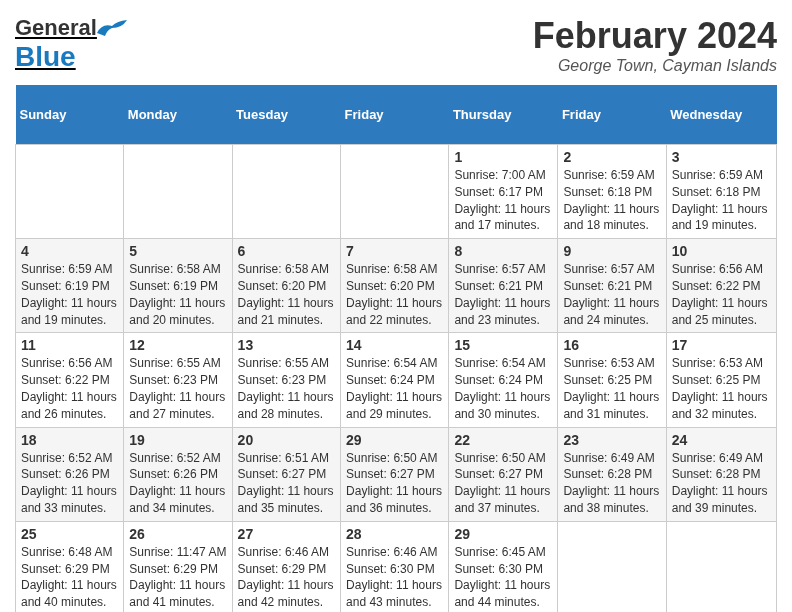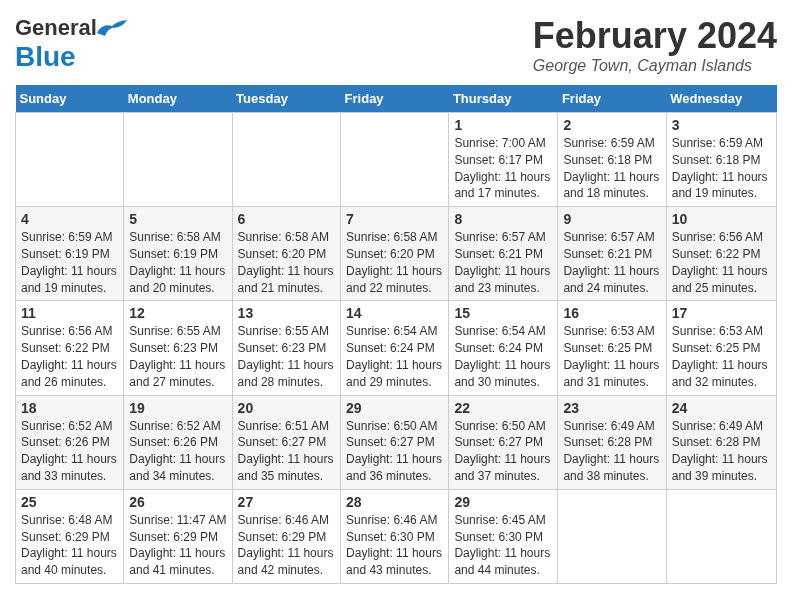--- a/index.html
+++ b/index.html
@@ -13,20 +13,21 @@
     .header-area {
       display: flex;
       justify-content: space-between;
       align-items: flex-start;
       margin-bottom: 10px;
     }
     .logo {
       display: flex;
       flex-direction: column;
       align-items: flex-start;
+      text-decoration: underline;
     }
     .logo-general {
       font-size: 22px;
       font-weight: bold;
       color: #333;
     }
     .logo-blue {
       font-size: 28px;
       font-weight: bold;
       color: #1a7abf;
@@ -34,41 +35,41 @@
     .logo-bird {
       width: 30px;
       height: 20px;
       display: inline-block;
     }
     .logo-line {
       display: flex;
       align-items: center;
     }
     .title-area {
-      text-align: left;
+      text-align: right;
     }
     .month-title {
       font-size: 36px;
       font-weight: bold;
       color: #333;
     }
     .location-title {
       font-size: 16px;
       color: #555;
       font-style: italic;
     }
     table {
       width: 100%;
       border-collapse: collapse;
       font-size: 11px;
     }
     thead tr th {
       background-color: #2e7abf;
       color: #fff;
-      padding: 6px 4px;
+      padding: 22px 4px;
       text-align: left;
       font-size: 13px;
       font-weight: bold;
     }
     tbody tr td {
       border: 1px solid #ccc;
       vertical-align: top;
       padding: 4px 5px;
       width: 113px;
       height: 90px;

